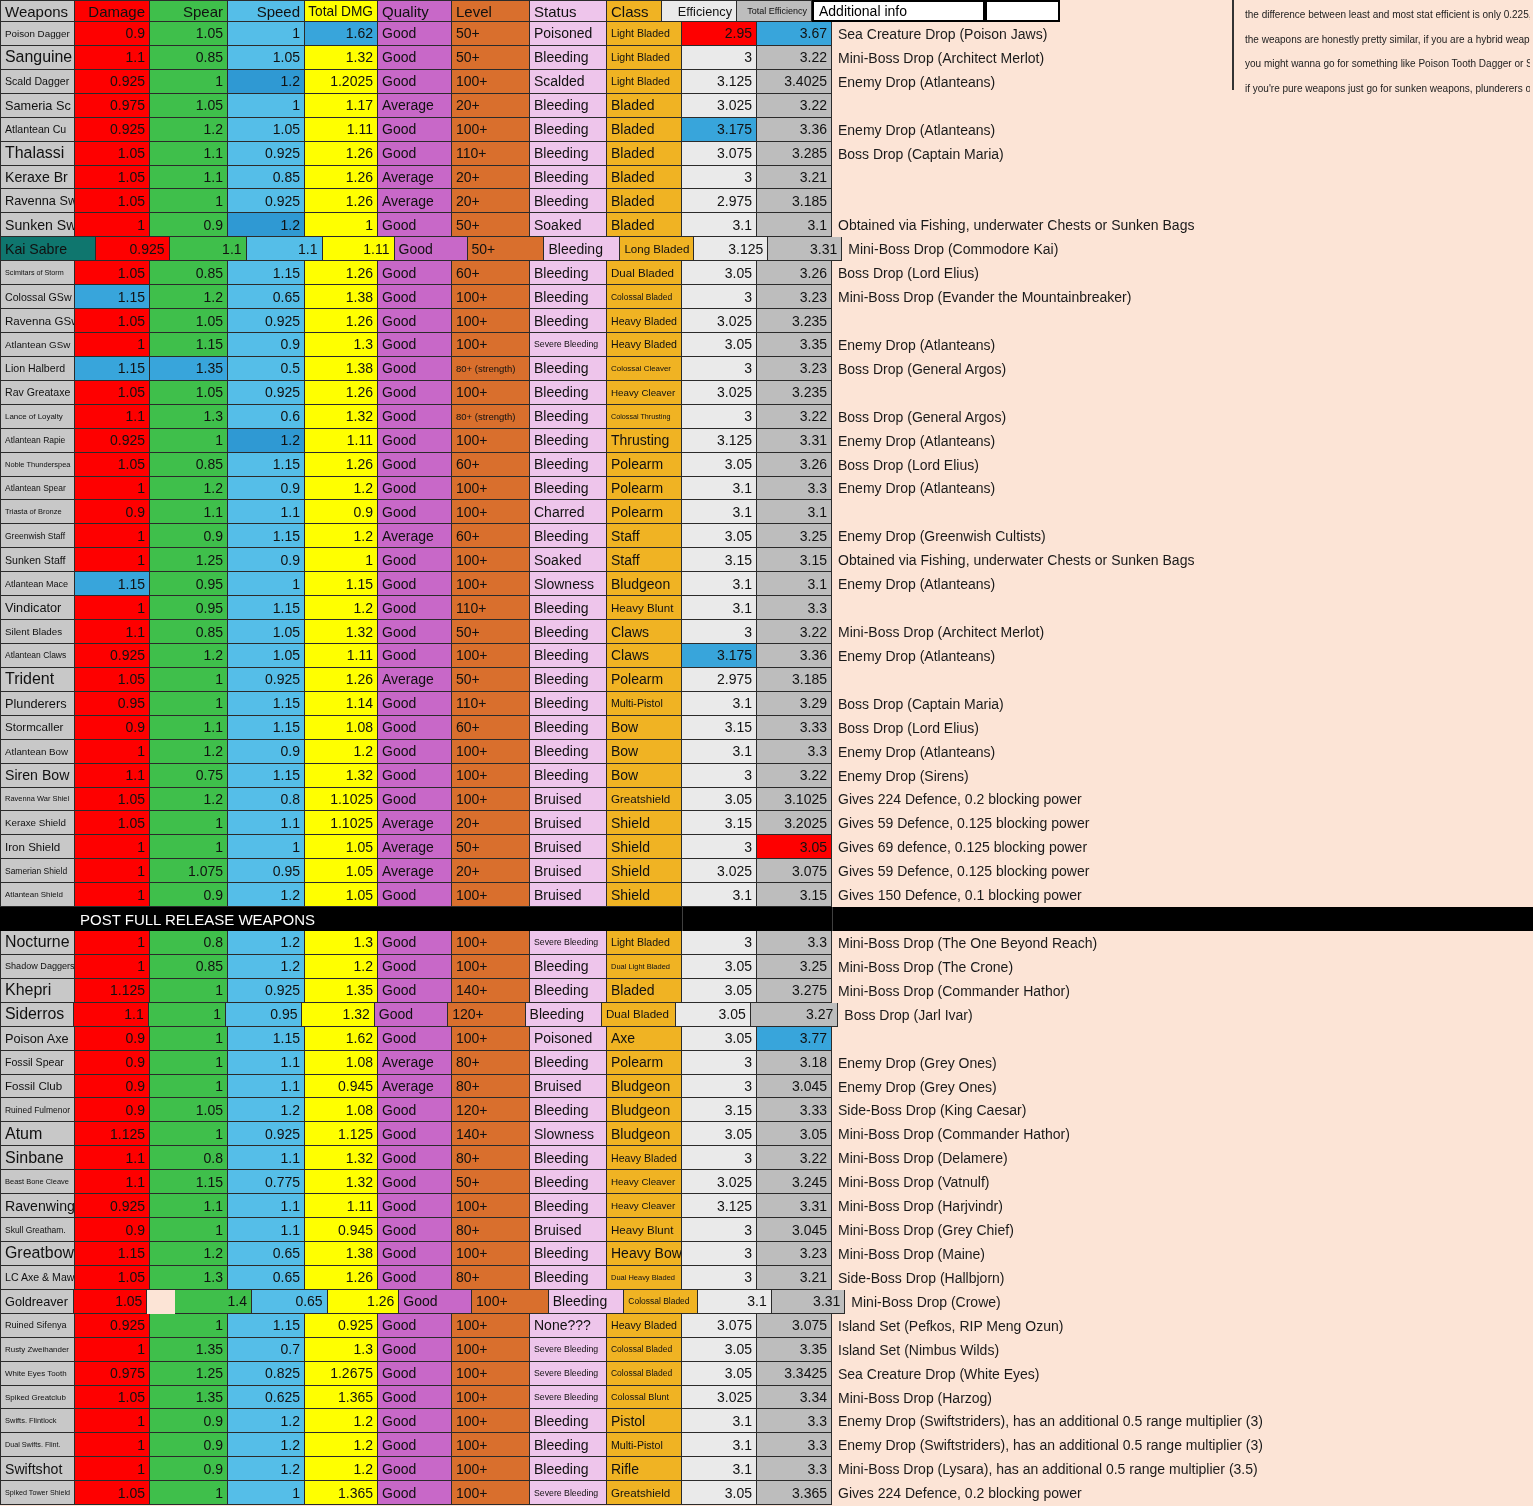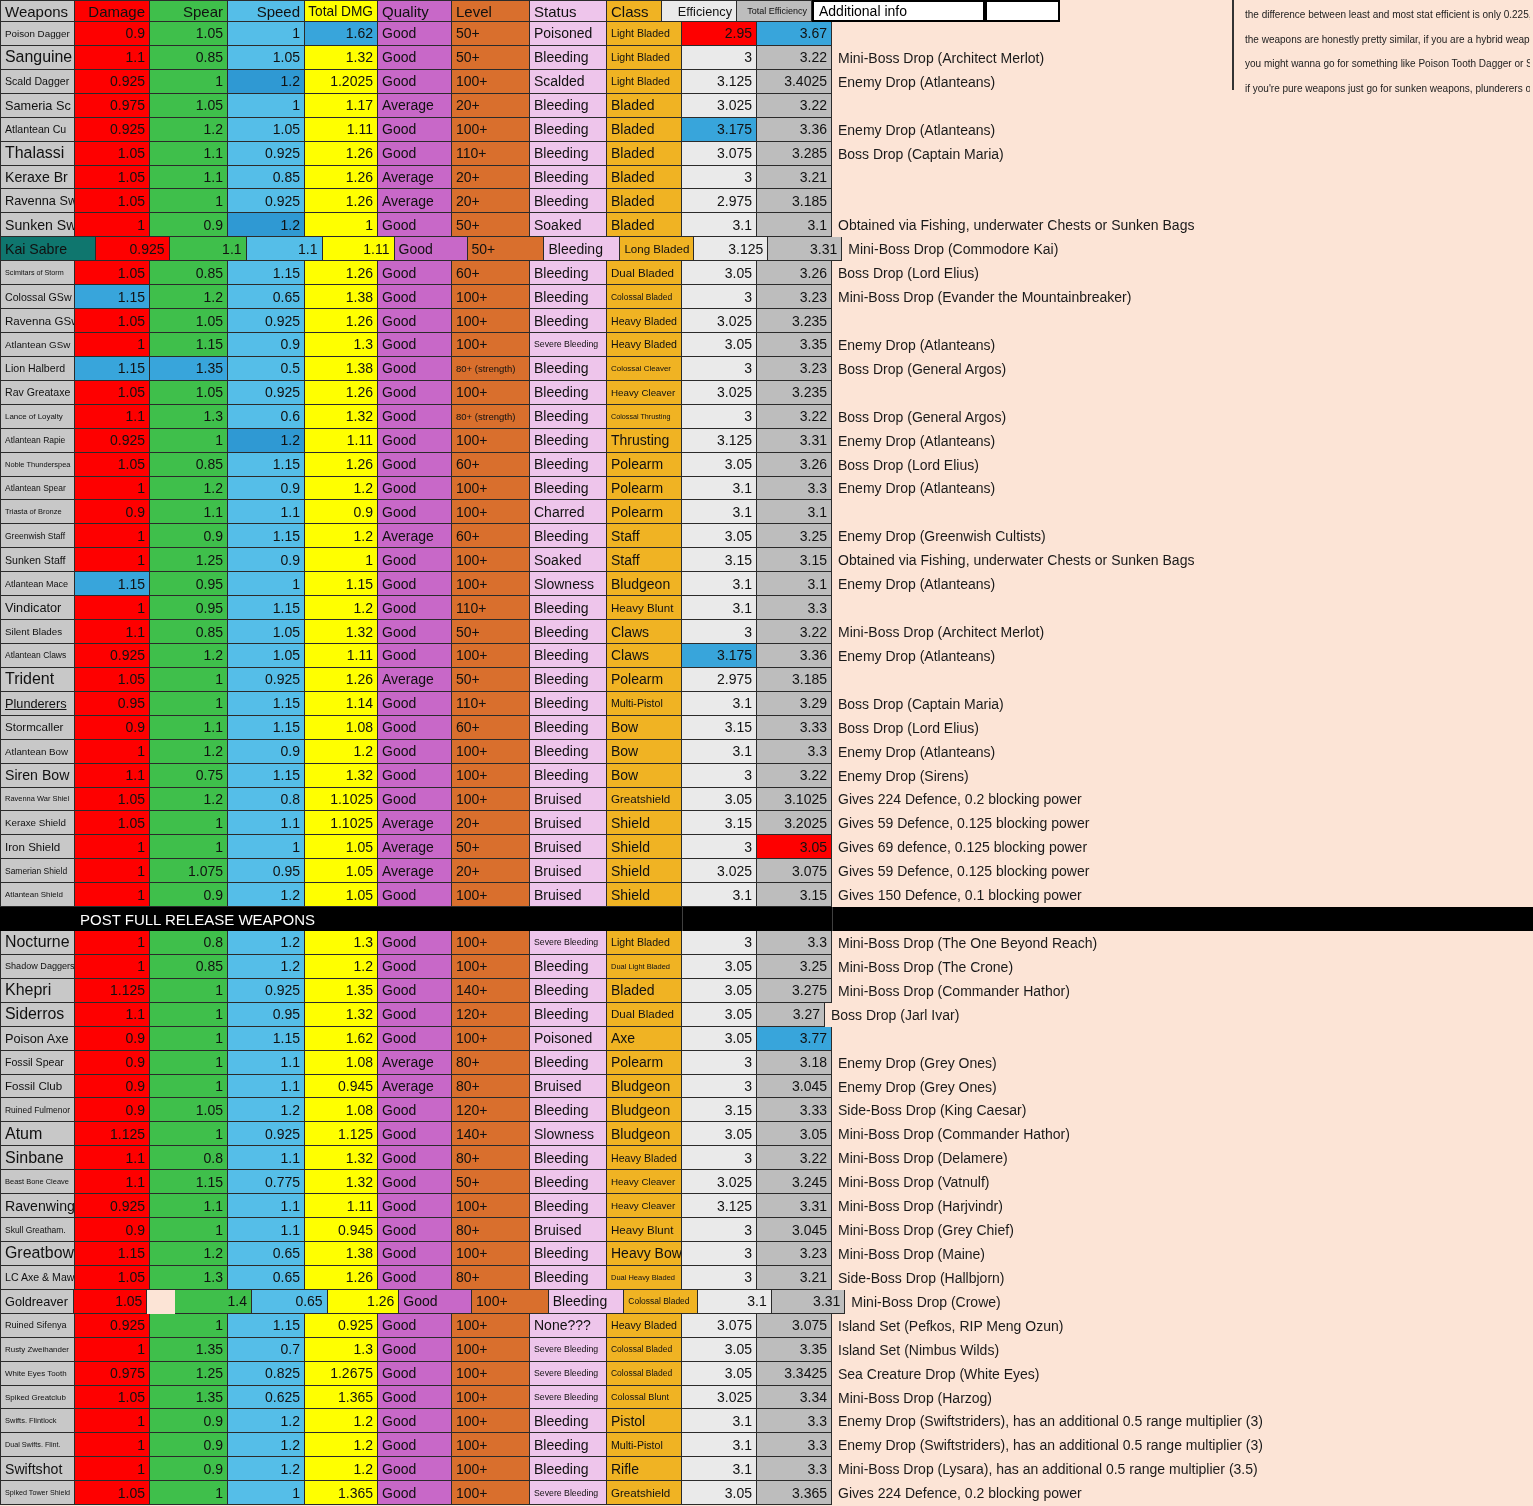--- a/index.html
+++ b/index.html
@@ -49,20 +49,21 @@
         <div class="cell ar" style="width: 75px; background: rgb(254, 0, 0); font-size: 14px;">0.9</div>
         <div class="cell ar" style="width: 78px; background: rgb(63, 191, 75); font-size: 14px;">1.05</div>
         <div class="cell ar" style="width: 77px; background: rgb(85, 190, 232); font-size: 14px;">1</div>
         <div class="cell ar" style="width: 73px; background: rgb(56, 165, 219); font-size: 14px;">1.62</div>
         <div class="cell al" style="width: 74px; background: rgb(200, 104, 200); font-size: 14px;">Good</div>
         <div class="cell al" style="width: 78px; background: rgb(217, 111, 45); font-size: 14px;">50+</div>
         <div class="cell al" style="width: 77px; background: rgb(238, 197, 235); font-size: 14px;">Poisoned</div>
         <div class="cell al" style="width: 75px; background: rgb(240, 179, 35); font-size: 10.6083px;">Light Bladed</div>
         <div class="cell ar" style="width: 75px; background: rgb(254, 0, 0); font-size: 14px;">2.95</div>
         <div class="cell ar" style="width: 75px; background: rgb(56, 165, 219); font-size: 14px;">3.67</div>
+        <div class="cell infocell" style="width: 701px; border-right: none; border-bottom: none;">Sea Creature Drop (Poison Jaws)</div>
       </div>
       <div class="row">
         <div class="cell al first" style="width: 75px; background: rgb(200, 200, 200); font-size: 15.9125px;">Sanguine</div>
         <div class="cell ar" style="width: 75px; background: rgb(254, 0, 0); font-size: 14px;">1.1</div>
         <div class="cell ar" style="width: 78px; background: rgb(63, 191, 75); font-size: 14px;">0.85</div>
         <div class="cell ar" style="width: 77px; background: rgb(85, 190, 232); font-size: 14px;">1.05</div>
         <div class="cell ar" style="width: 73px; background: rgb(255, 255, 0); font-size: 14px;">1.32</div>
         <div class="cell al" style="width: 74px; background: rgb(200, 104, 200); font-size: 14px;">Good</div>
         <div class="cell al" style="width: 78px; background: rgb(217, 111, 45); font-size: 14px;">50+</div>
         <div class="cell al" style="width: 77px; background: rgb(238, 197, 235); font-size: 14px;">Bleeding</div>
@@ -427,21 +428,21 @@
         <div class="cell ar" style="width: 73px; background: rgb(255, 255, 0); font-size: 14px;">1.26</div>
         <div class="cell al" style="width: 74px; background: rgb(200, 104, 200); font-size: 14px;">Average</div>
         <div class="cell al" style="width: 78px; background: rgb(217, 111, 45); font-size: 14px;">50+</div>
         <div class="cell al" style="width: 77px; background: rgb(238, 197, 235); font-size: 14px;">Bleeding</div>
         <div class="cell al" style="width: 75px; background: rgb(240, 179, 35); font-size: 14px;">Polearm</div>
         <div class="cell ar" style="width: 75px; background: rgb(234, 234, 234); font-size: 14px;">2.975</div>
         <div class="cell ar" style="width: 75px; background: rgb(189, 189, 189); font-size: 14px;">3.185</div>
         <div class="cell infocell" style="width: 701px; border-right: none; border-bottom: none;"></div>
       </div>
       <div class="row">
-        <div class="cell al first" style="width: 75px; background: rgb(200, 200, 200); font-size: 12.73px; text-decoration: underline;">Plunderers</div>
+        <div class="cell al first" style="width: 75px; background: rgb(200, 200, 200); font-size: 12.73px;">Plunderers</div>
         <div class="cell ar" style="width: 75px; background: rgb(254, 0, 0); font-size: 14px;">0.95</div>
         <div class="cell ar" style="width: 78px; background: rgb(63, 191, 75); font-size: 14px;">1</div>
         <div class="cell ar" style="width: 77px; background: rgb(85, 190, 232); font-size: 14px;">1.15</div>
         <div class="cell ar" style="width: 73px; background: rgb(255, 255, 0); font-size: 14px;">1.14</div>
         <div class="cell al" style="width: 74px; background: rgb(200, 104, 200); font-size: 14px;">Good</div>
         <div class="cell al" style="width: 78px; background: rgb(217, 111, 45); font-size: 14px;">110+</div>
         <div class="cell al" style="width: 77px; background: rgb(238, 197, 235); font-size: 14px;">Bleeding</div>
         <div class="cell al" style="width: 75px; background: rgb(240, 179, 35); font-size: 10.6083px;">Multi-Pistol</div>
         <div class="cell ar" style="width: 75px; background: rgb(234, 234, 234); font-size: 14px;">3.1</div>
         <div class="cell ar" style="width: 75px; background: rgb(189, 189, 189); font-size: 14px;">3.29</div>
@@ -610,21 +611,21 @@
         <div class="cell al first" style="width: 75px; background: rgb(200, 200, 200); font-size: 15.9125px;">Siderros</div>
         <div class="cell ar" style="width: 75px; background: rgb(254, 0, 0); font-size: 14px;">1.1</div>
         <div class="cell ar" style="width: 78px; background: rgb(63, 191, 75); font-size: 14px;">1</div>
         <div class="cell ar" style="width: 77px; background: rgb(85, 190, 232); font-size: 14px;">0.95</div>
         <div class="cell ar" style="width: 73px; background: rgb(255, 255, 0); font-size: 14px;">1.32</div>
         <div class="cell al" style="width: 74px; background: rgb(200, 104, 200); font-size: 14px;">Good</div>
         <div class="cell al" style="width: 78px; background: rgb(217, 111, 45); font-size: 14px;">120+</div>
         <div class="cell al" style="width: 77px; background: rgb(238, 197, 235); font-size: 14px;">Bleeding</div>
         <div class="cell al" style="width: 75px; background: rgb(240, 179, 35); font-size: 11.5727px;">Dual Bladed</div>
         <div class="cell ar" style="width: 75px; background: rgb(234, 234, 234); font-size: 14px;">3.05</div>
-        <div class="cell ar" style="width: 68px; background: rgb(189, 189, 189); font-size: 14px; padding-left: 38px;">3.27</div>
+        <div class="cell ar" style="width: 88px; background: rgb(189, 189, 189); font-size: 14px; padding-left: 38px;">3.27</div>
         <div class="cell infocell" style="width: 701px; border-right: none; border-bottom: none;">Boss Drop (Jarl Ivar)</div>
       </div>
       <div class="row">
         <div class="cell al first" style="width: 75px; background: rgb(200, 200, 200); font-size: 12.73px;">Poison Axe</div>
         <div class="cell ar" style="width: 75px; background: rgb(254, 0, 0); font-size: 14px;">0.9</div>
         <div class="cell ar" style="width: 78px; background: rgb(63, 191, 75); font-size: 14px;">1</div>
         <div class="cell ar" style="width: 77px; background: rgb(85, 190, 232); font-size: 14px;">1.15</div>
         <div class="cell ar" style="width: 73px; background: rgb(255, 255, 0); font-size: 14px;">1.62</div>
         <div class="cell al" style="width: 74px; background: rgb(200, 104, 200); font-size: 14px;">Good</div>
         <div class="cell al" style="width: 78px; background: rgb(217, 111, 45); font-size: 14px;">100+</div>

